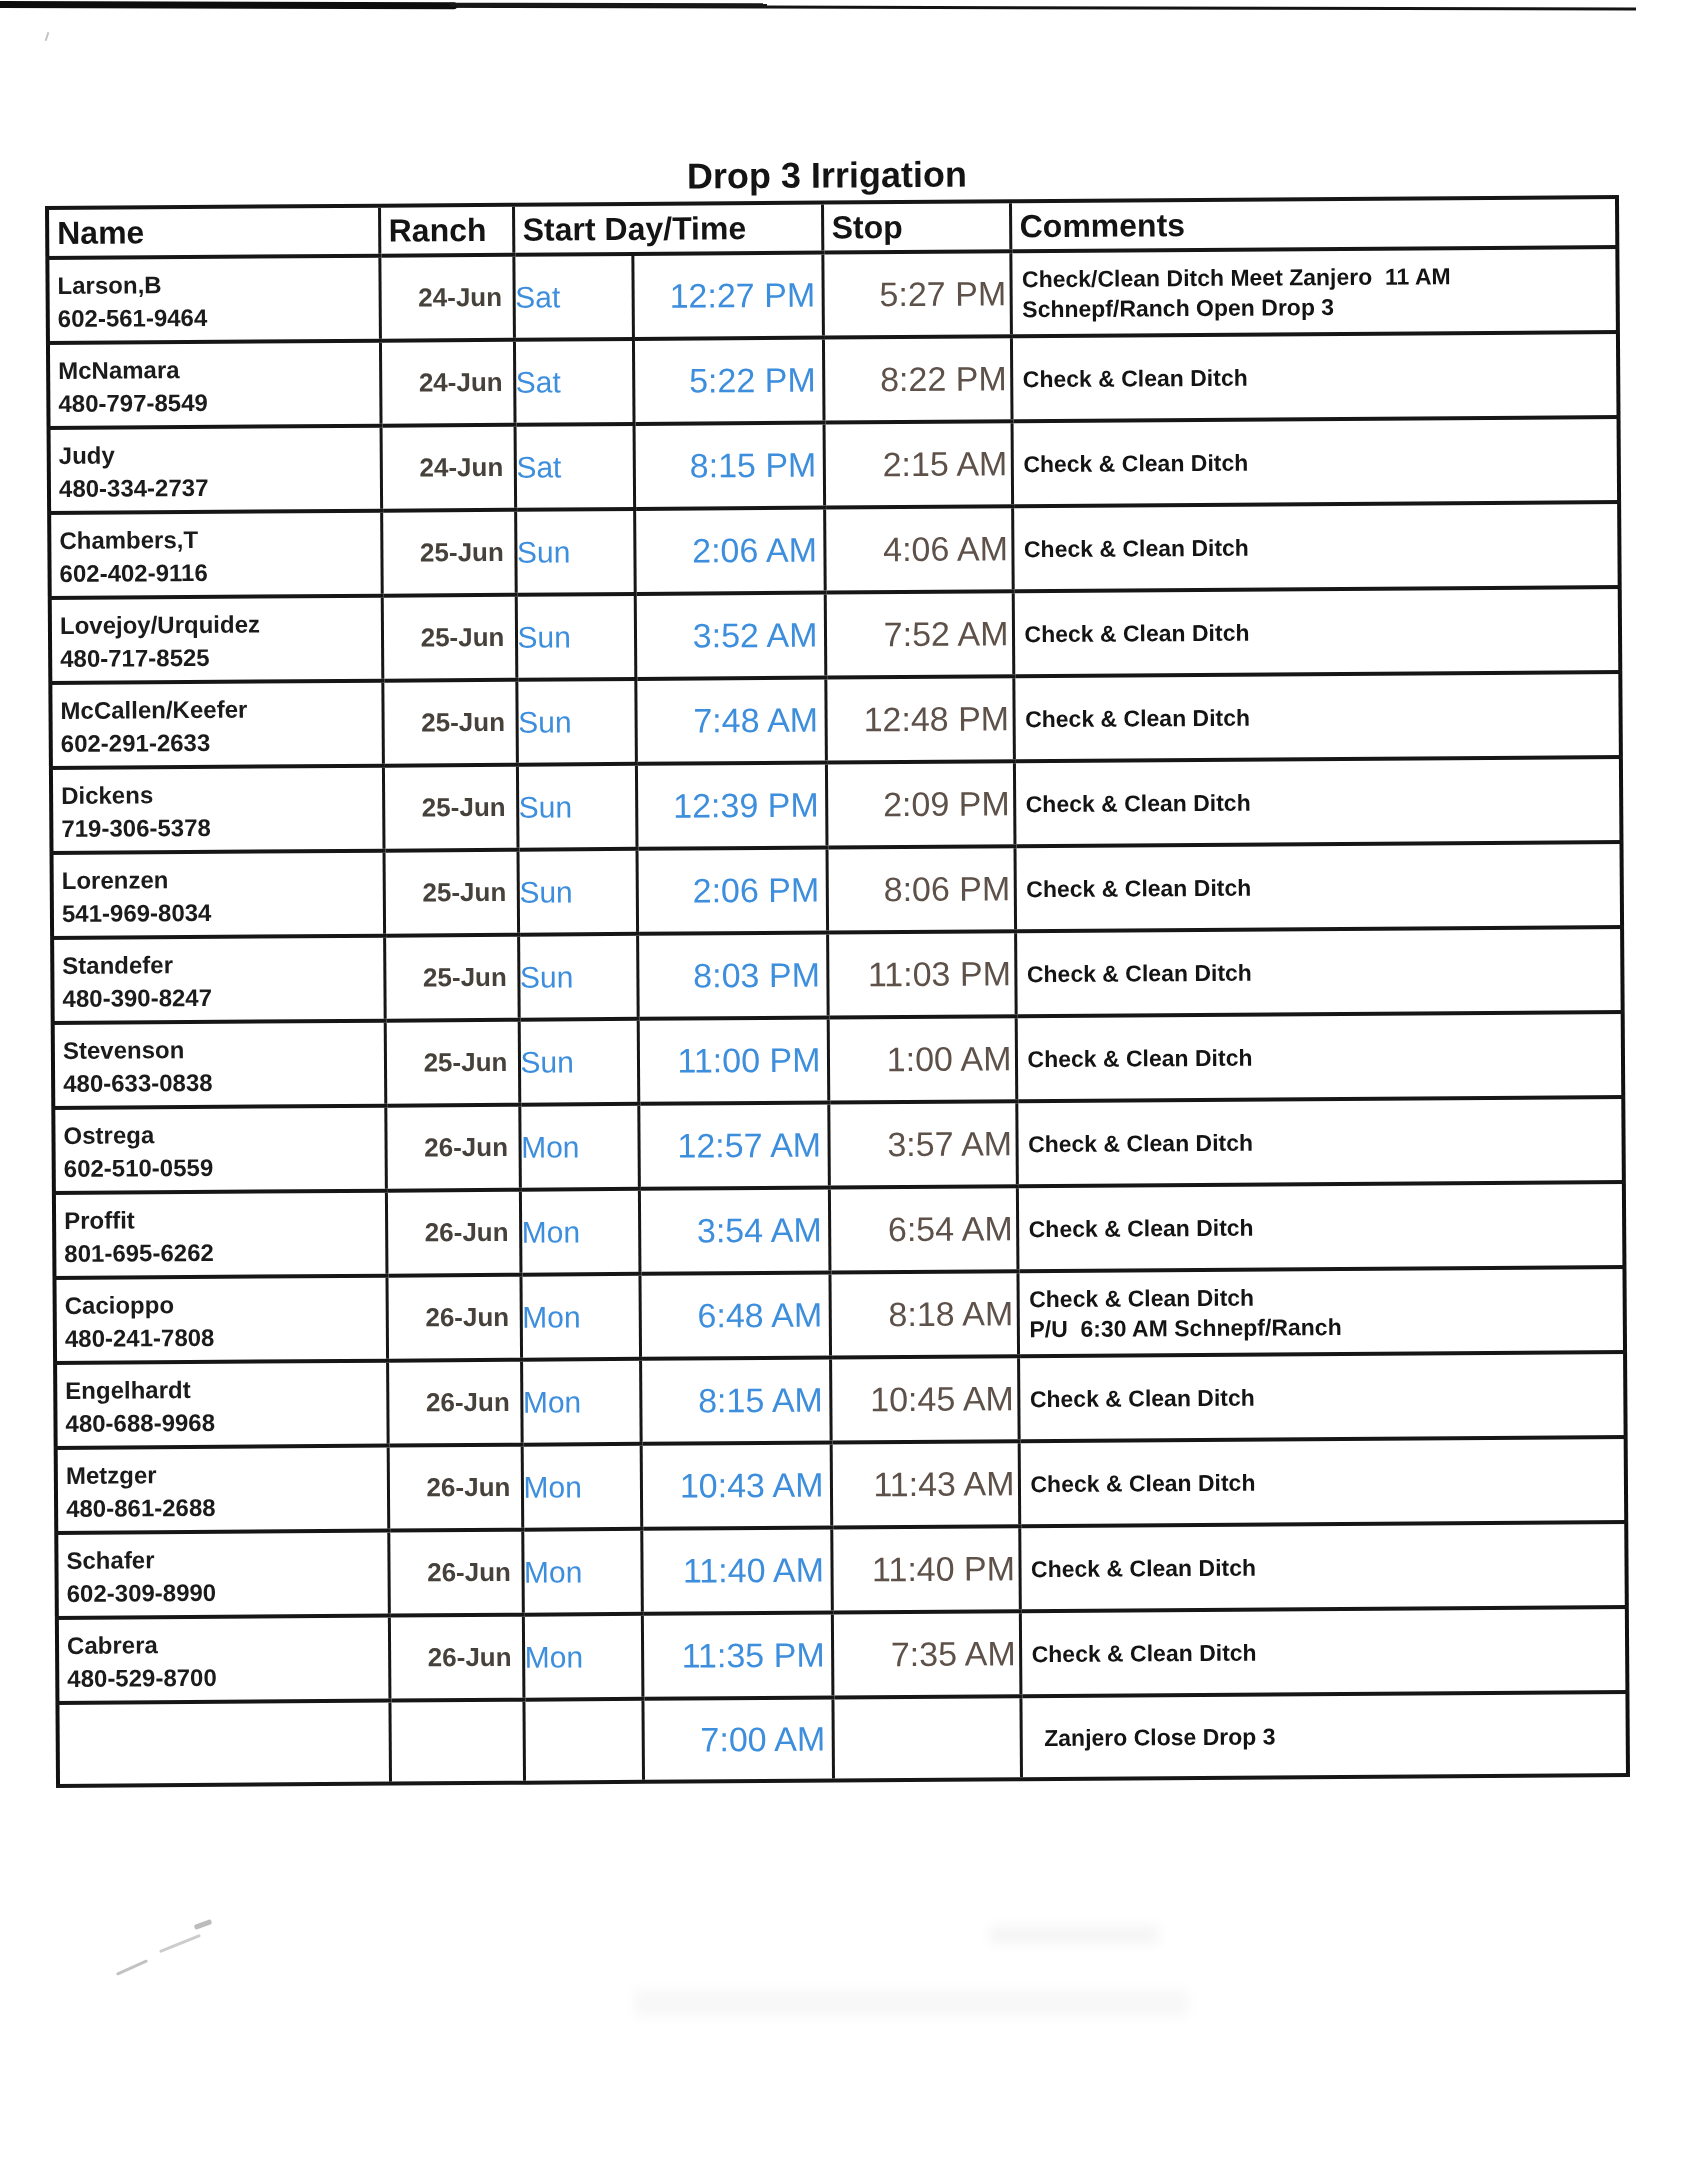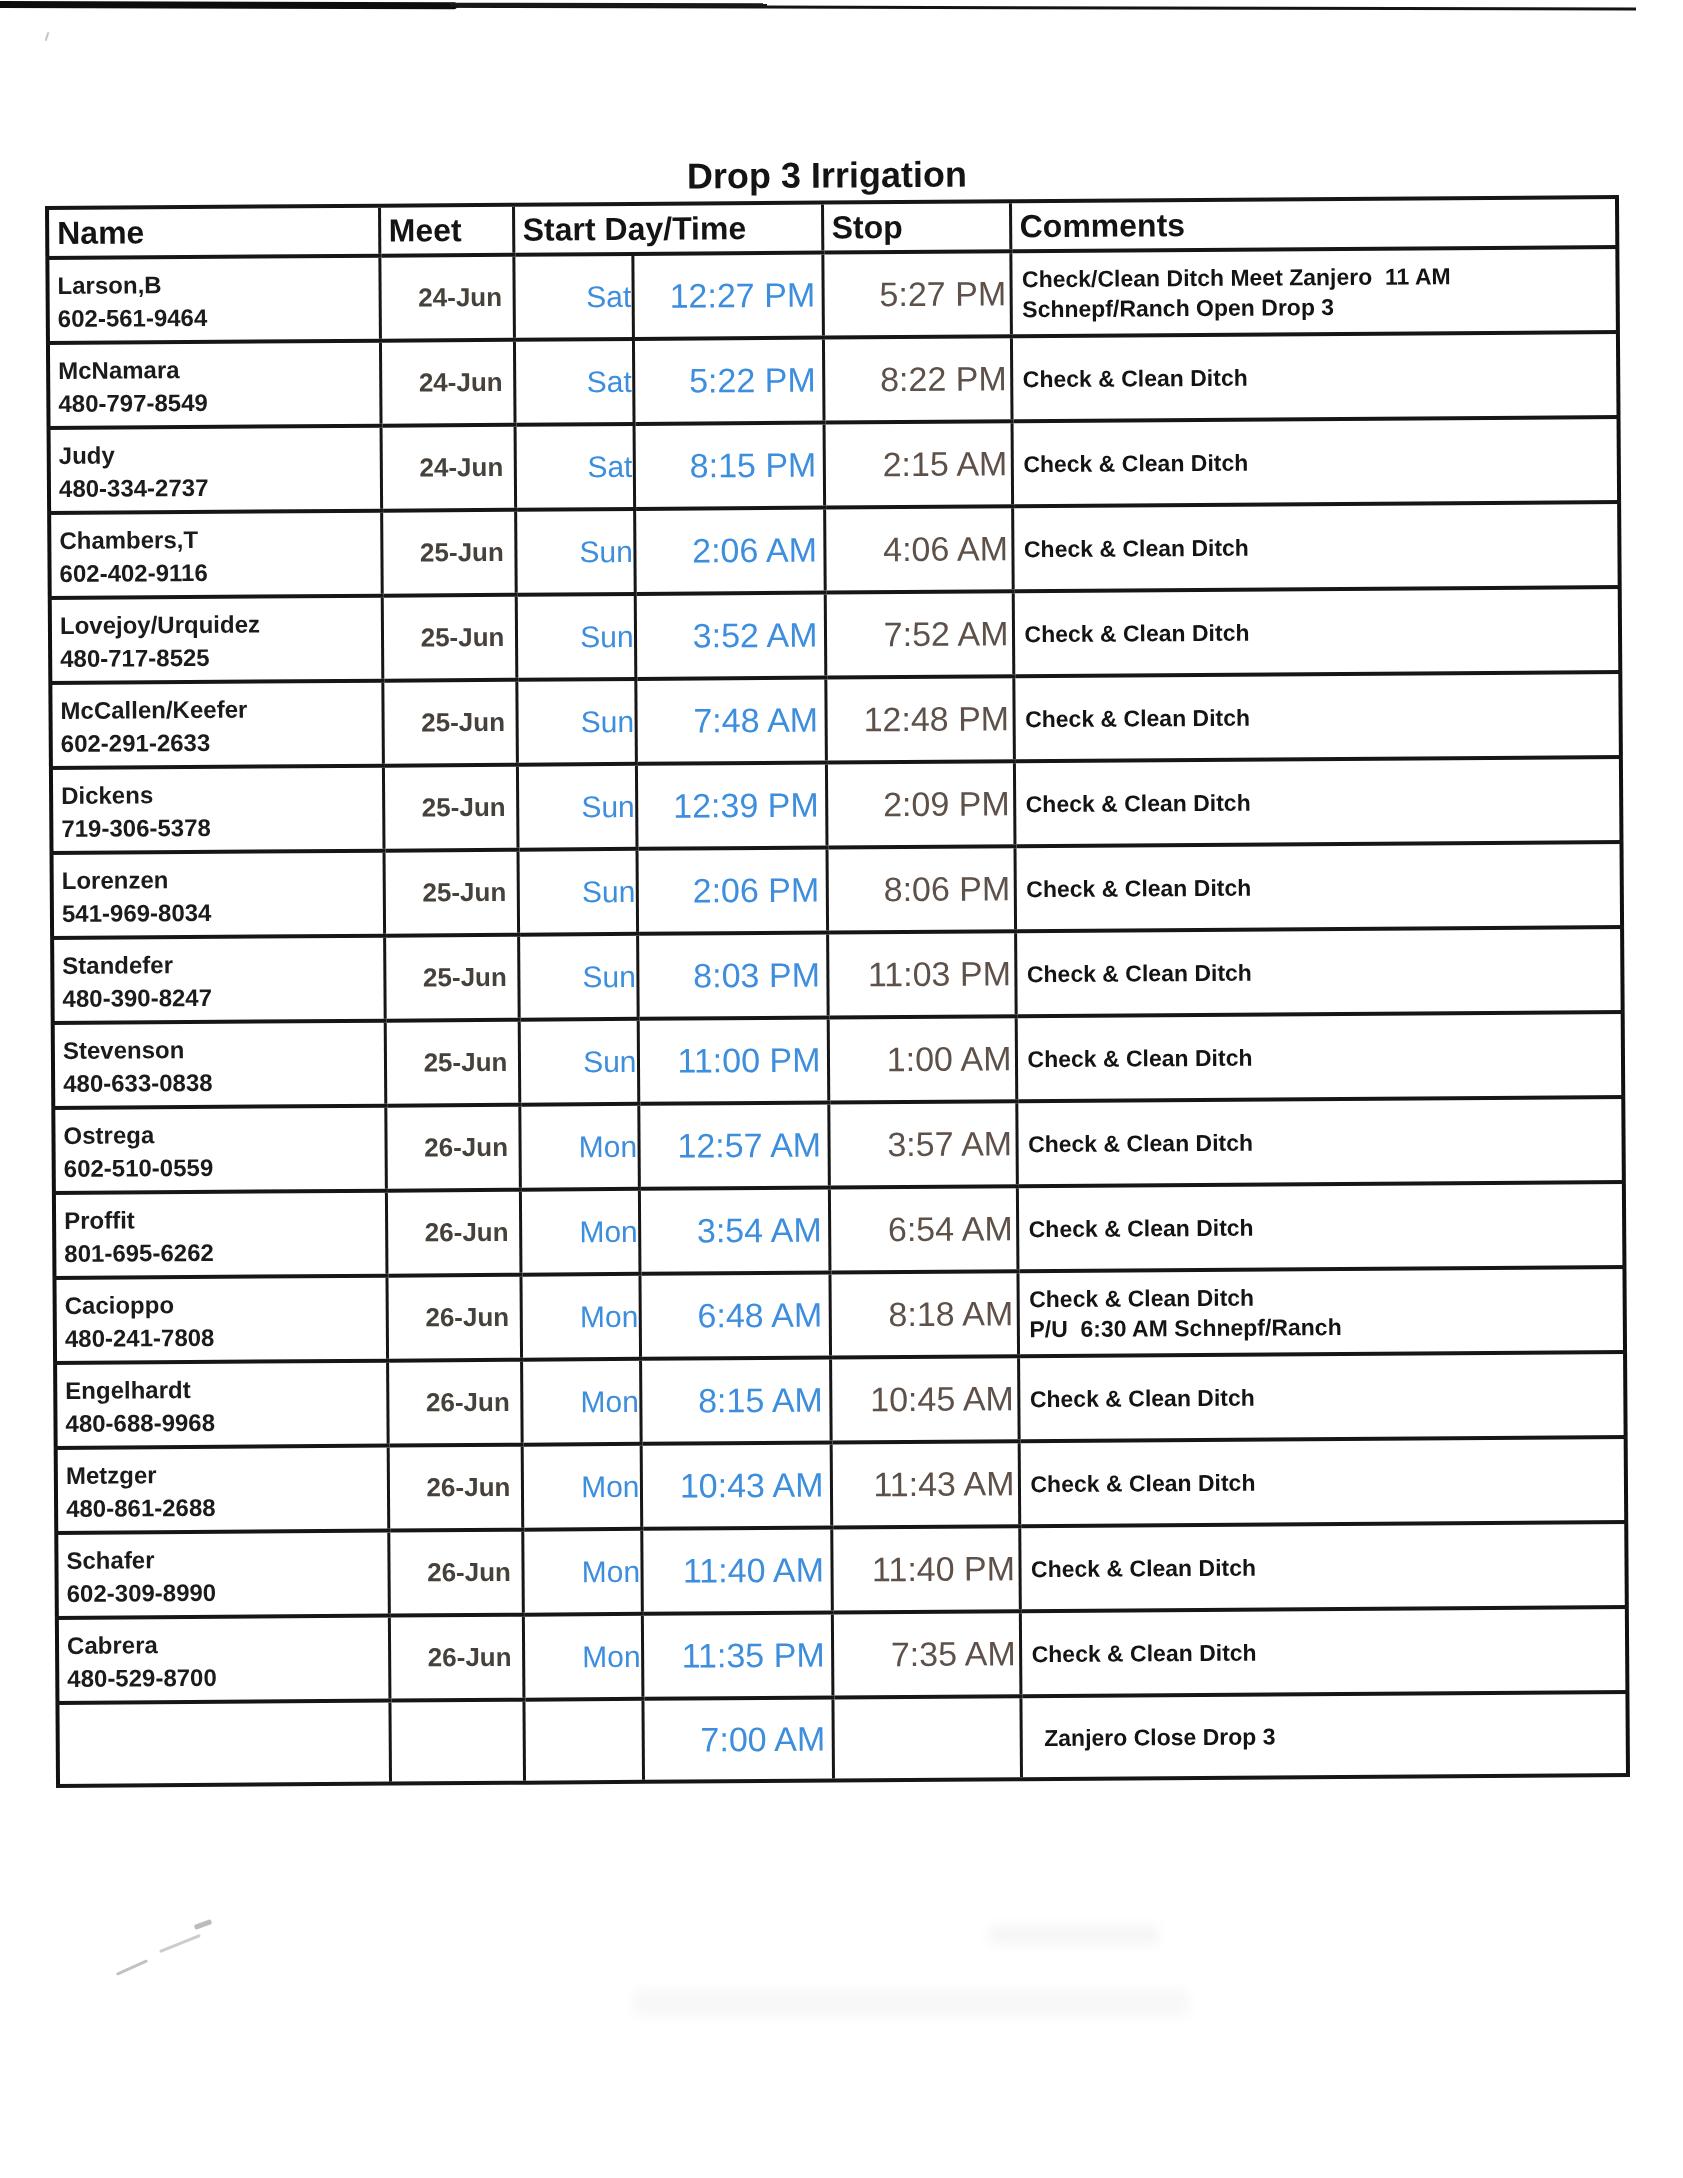--- a/index.html
+++ b/index.html
@@ -58,21 +58,21 @@
   th.h-com   { font-size:23px; padding-left:10px; }
 
   tr.data { height:85px; }
   tr.data.closing { height:83px; }
 
   td.name-cell { vertical-align:top; padding:3px 4px 0 8px; }
   .p-name  { font-size:24px; font-weight:bold; color:#1b1b1b; line-height:33px; white-space:nowrap; }
   .p-phone { font-size:24px; font-weight:bold; color:#1b1b1b; line-height:33px; white-space:nowrap; }
 
   td.date-cell { text-align:center; font-size:26px; font-weight:bold; color:var(--date-gray); white-space:nowrap;padding-left:27px; }
-  td.day-cell  { text-align:right; font-size:30px; color:var(--accent-blue); white-space:nowrap; }
+  td.day-cell  { text-align:left; font-size:30px; color:var(--accent-blue); white-space:nowrap; }
   td.start-cell{ text-align:right; padding-right:6px; font-size:34px; color:var(--accent-blue); white-space:nowrap; }
   td.stop-cell { text-align:right; padding-right:3px; font-size:34px; color:var(--stop-gray); white-space:nowrap; }
 
   td.comment-cell { padding-left:10px; padding-right:6px; }
   td.comment-cell .c-line { font-size:23px; font-weight:bold; color:#141414; line-height:30px; white-space:pre-wrap; }
   tr.closing td.comment-cell { padding-left:22px; }
 </style>
 </head>
 <body>
 
@@ -94,21 +94,21 @@
       <col class="c-name">
         <col class="c-date">
         <col class="c-day">
       <col class="c-start">
         <col class="c-stop">
         <col class="c-com">
     </colgroup>
     <thead>
       <tr class="hdr">
         <th class="h-name">Name</th>
-        <th class="h-date">Meet</th>
+        <th class="h-date">Ranch</th>
         <th class="h-start" colspan="2">Start Day/Time</th>
         <th class="h-stop">Stop</th>
         <th class="h-com">Comments</th>
       </tr>
     </thead>
     <tbody id="schedule-body">
         <tr class="data">
     <td class="name-cell">
       <div class="p-name">Larson,B</div>
       <div class="p-phone">602-561-9464</div>

